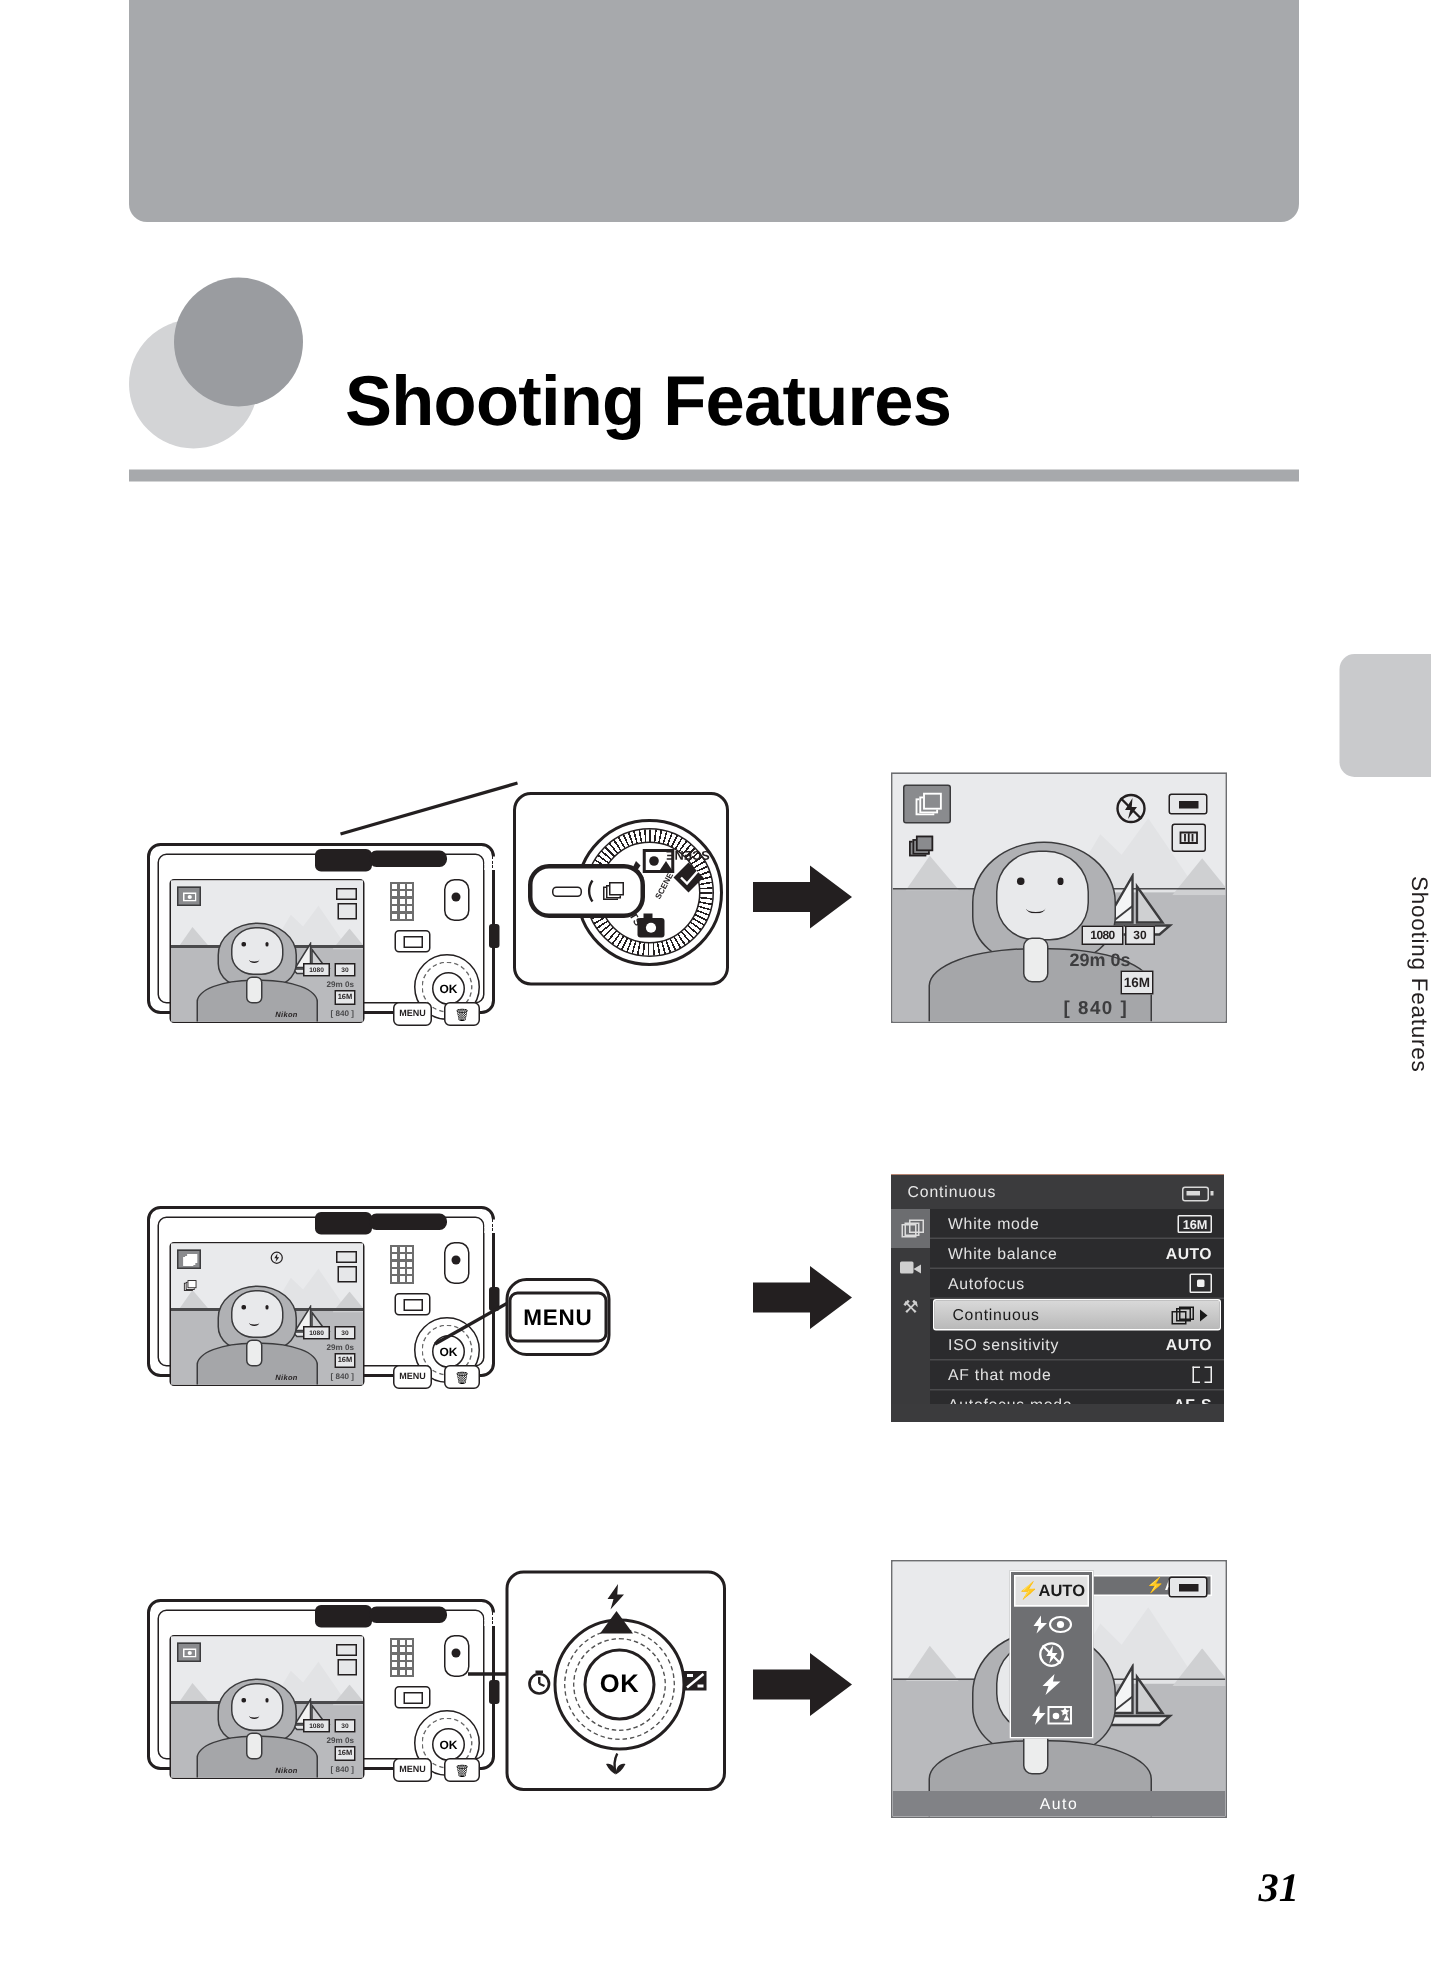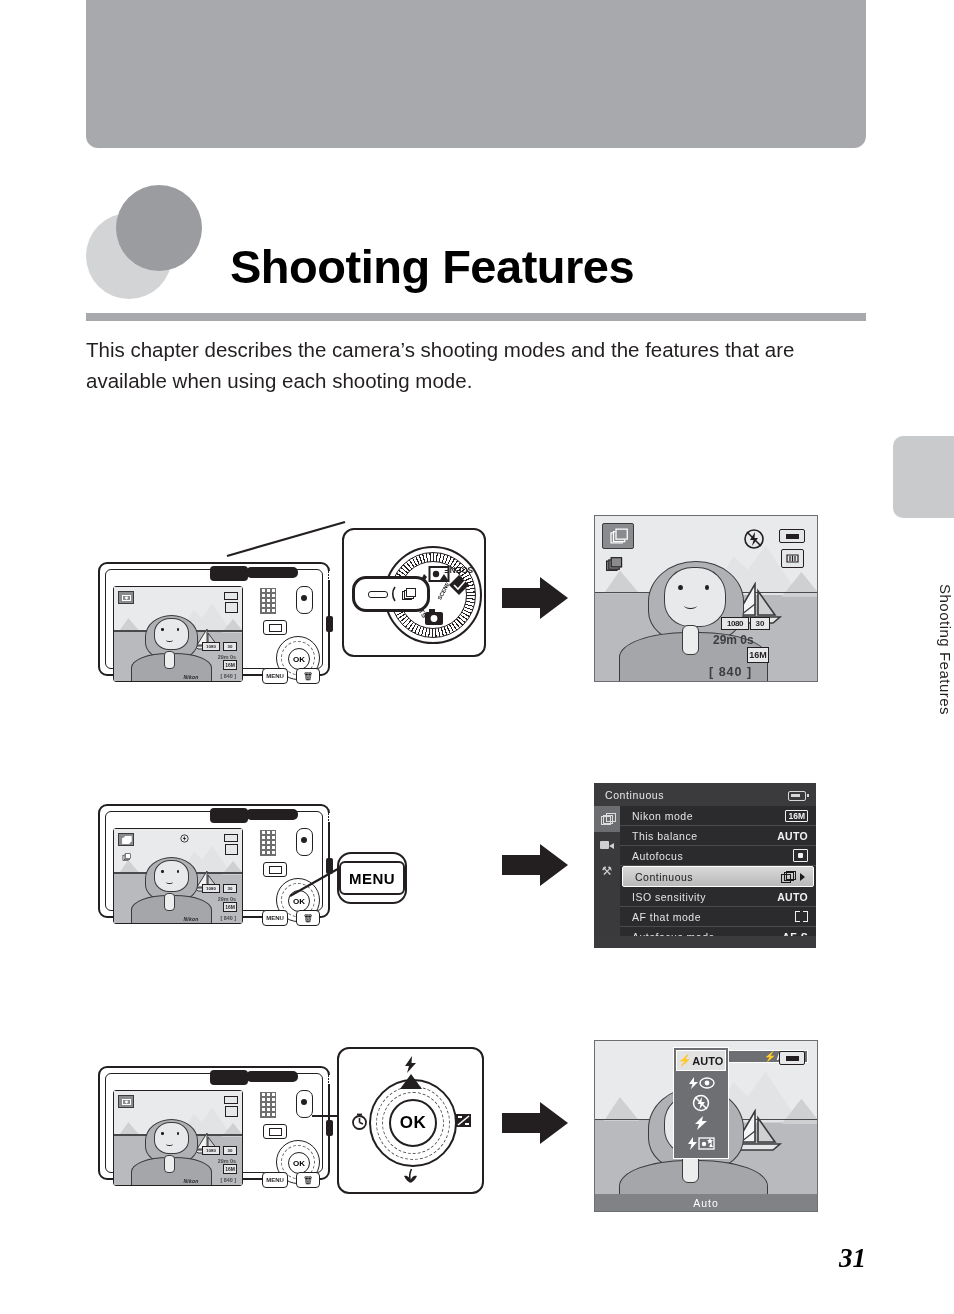--- a/index.html
+++ b/index.html
@@ -328,21 +328,20 @@
   <div class="header-band"></div>
 
   <div class="chapter-mark">
     <div class="circle-light"></div>
     <div class="circle-dark"></div>
   </div>
   <div class="chapter-title">Shooting Features</div>
   <div class="title-rule"></div>
 
   <div class="intro">
-    <p>This chapter describes the camera’s shooting modes and the features that are available when using each shooting mode.</p>
   </div>
 
   <div class="side-tab-block"></div>
   <div class="side-tab-text">Shooting Features</div>
 
   <div class="page-number">31</div>
 
   <div class="fig" style="left:98px;top:548px;width:240px;height:140px;">
     <div class="camera" style="left:0;top:0;width:236px;height:132px;">
       <div class="cam-shell">
@@ -621,25 +620,25 @@
             <s></s>
           </div>
       </div>
       <div class="side-item">
         <div class="ic-wrench">⚒</div>
       </div>
     </div>
 
     <div class="menu-list">
       <div class="menu-row">
-        <span class="lbl">Nikon mode</span>
+        <span class="lbl">White mode</span>
         <span class="ic-16m">16M</span>
       </div>
       <div class="menu-row">
-        <span class="lbl">This balance</span>
+        <span class="lbl">White balance</span>
         <span class="val">AUTO</span>
       </div>
       <div class="menu-row">
         <span class="lbl">Autofocus</span>
         <span class="ic-meter"></span>
       </div>
       <div class="menu-row selected">
         <span class="lbl">Continuous</span>
         <span class="ic-stack dark" style="margin-right:6px;">
             <i></i>

